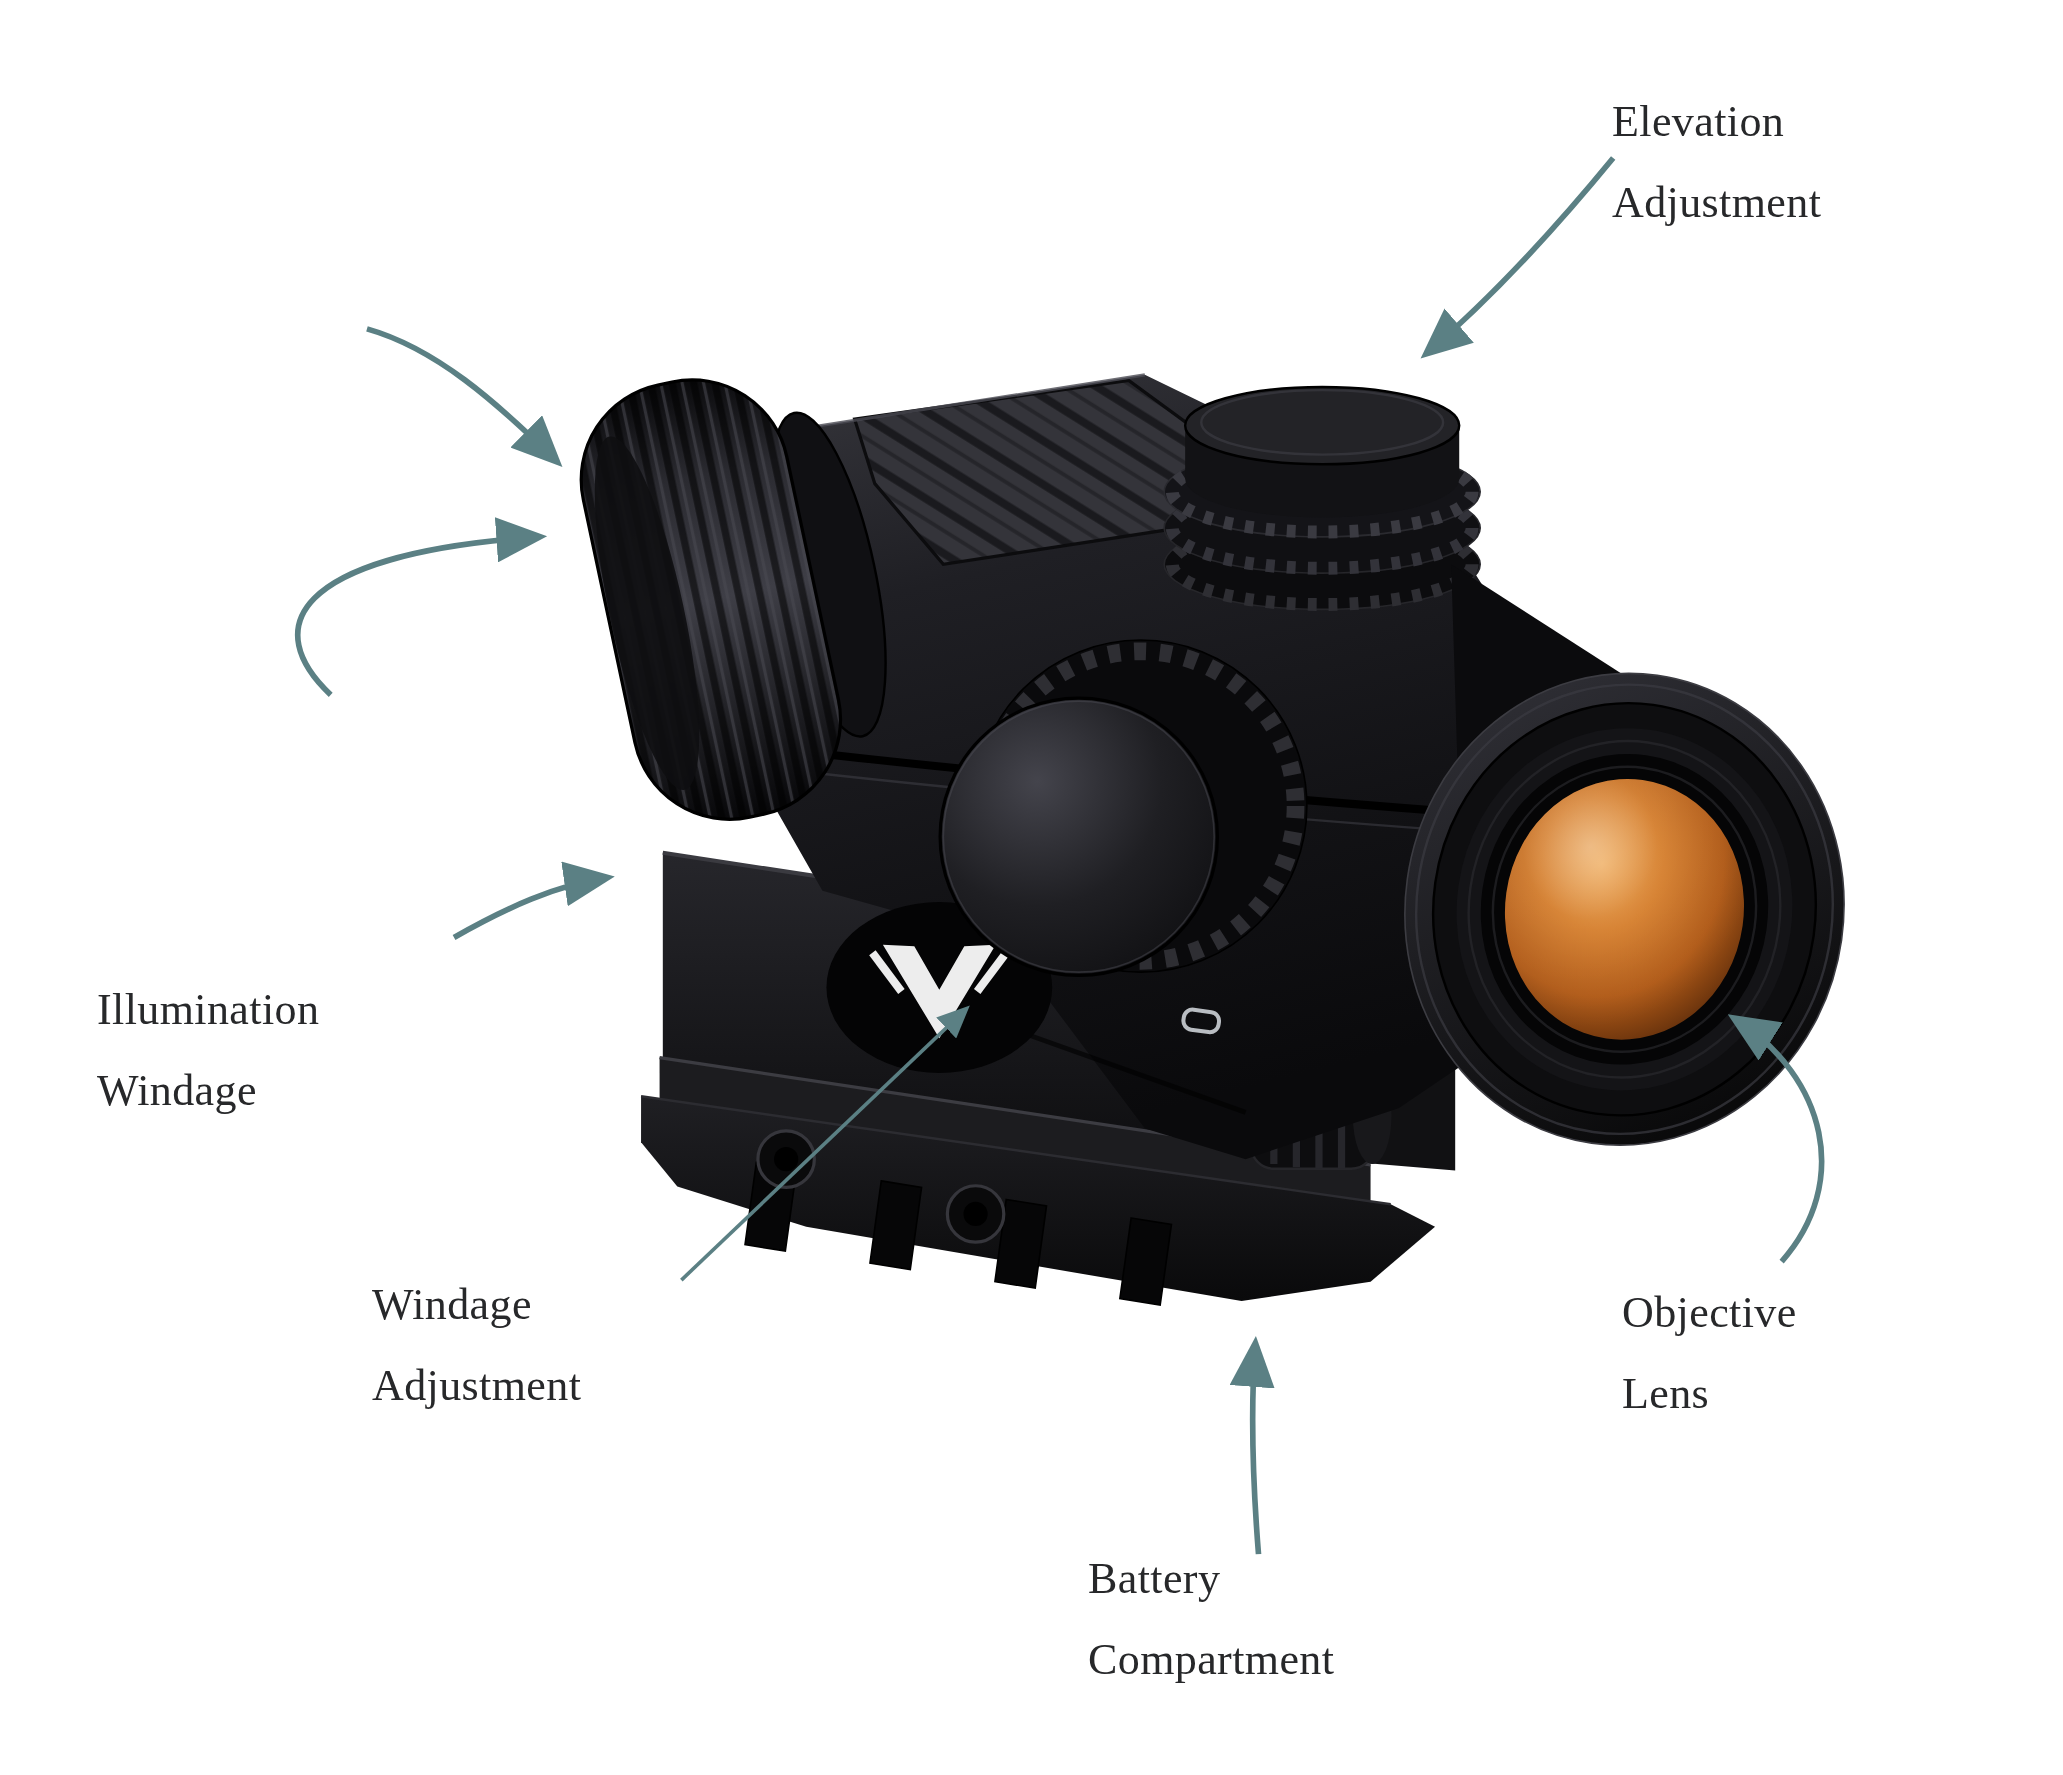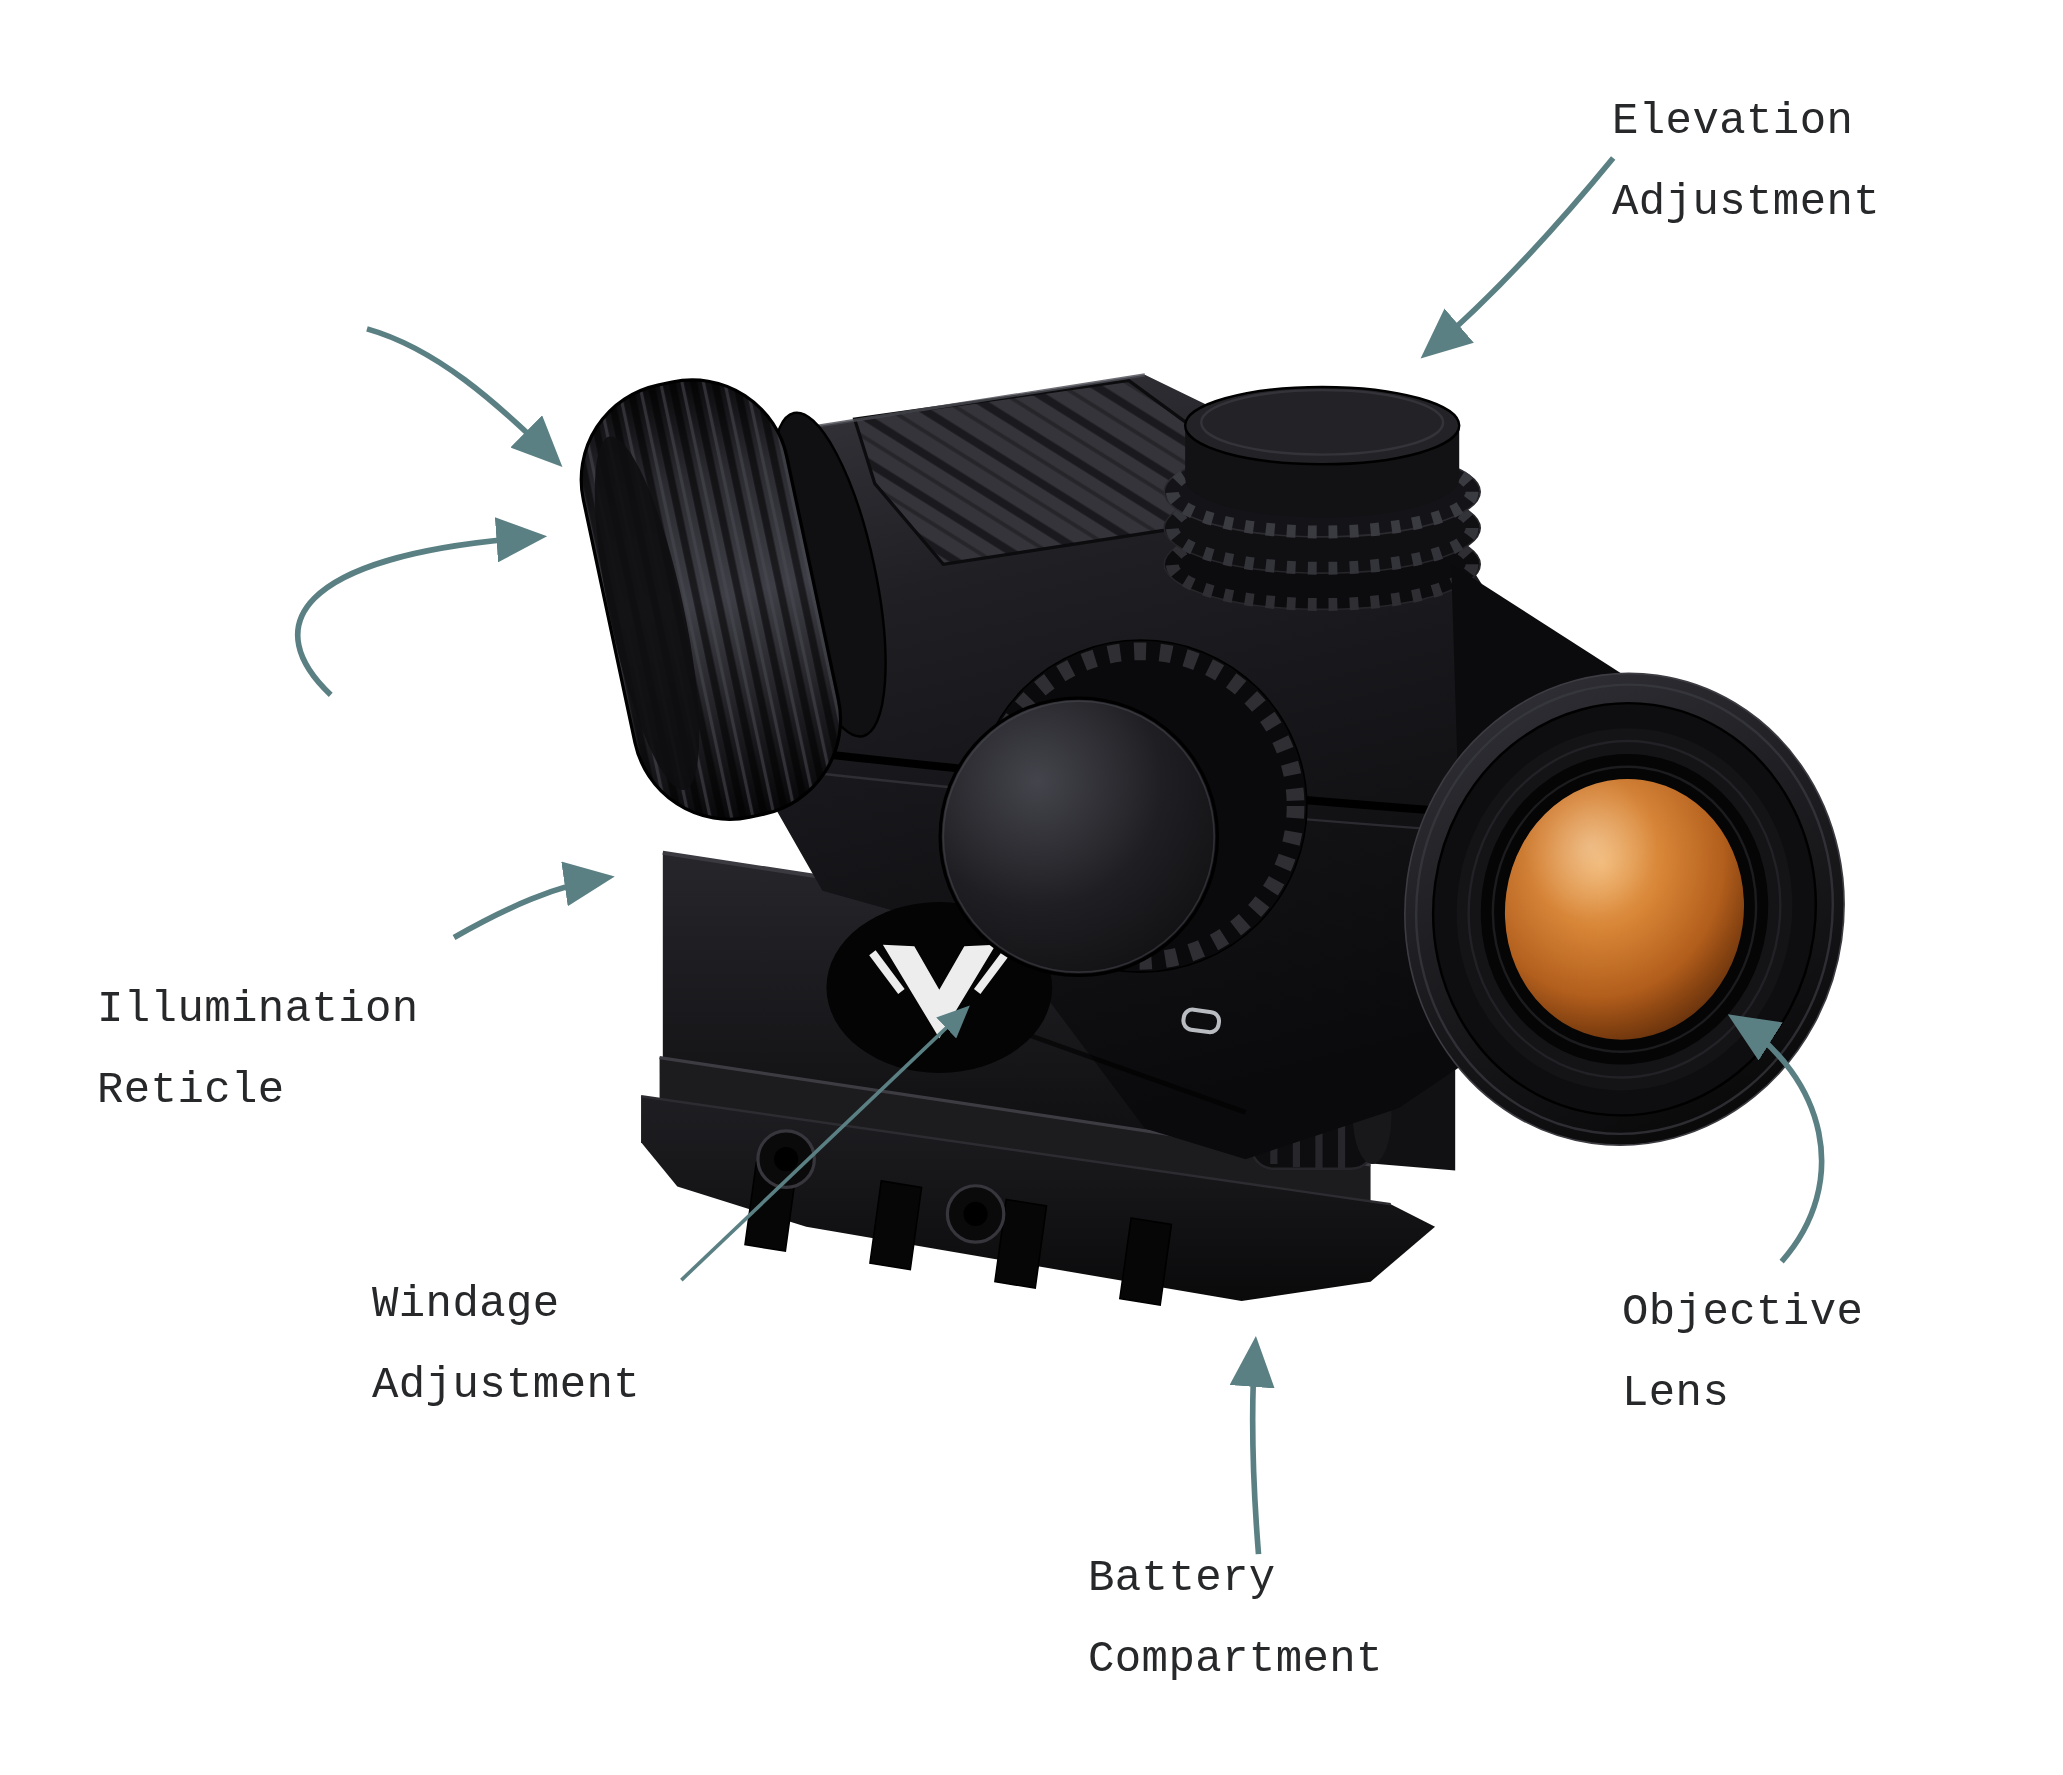--- a/index.html
+++ b/index.html
@@ -2,21 +2,21 @@
 <html style="font-size:13px"><head>
 <meta charset="utf-8">
 <style>
   html, body { margin: 0; padding: 0; background: #ffffff; }
   .canvas {
     position: relative;
     width: 2064px;
     height: 1775px;
     background: #ffffff;
     overflow: hidden;
-    font-family: Liberation Mono, monospace;
+    font-family: Liberation Serif, serif;
   }
   .diagram-svg {
     position: absolute;
     left: 0; top: 0;
     width: 2064px; height: 1775px;
   }
   .label {
     position: absolute;
     font-size: 44px;
     line-height: 1.85;
@@ -204,21 +204,21 @@
       <path d="M2001,196 C1932,280 1852,368 1770,438" marker-end="url(#ah)"></path>
       <path d="M845,1588 L1198,1252" stroke-width="4.5" marker-end="url(#ah)"></path>
       <path d="M1561,1928 C1554,1840 1551,1748 1557,1668" marker-end="url(#ah)"></path>
       <path d="M2210,1565 C2296,1468 2266,1336 2152,1264" marker-end="url(#ah)"></path>
     </g>
   </svg>
 
   <div class="label lbl-elevation">Elevation
 Adjustment</div>
   <div class="label lbl-illum">Illumination
-Reticle</div>
+Windage</div>
   <div class="label lbl-windage">Windage
 Adjustment</div>
   <div class="label lbl-objective">Objective
 Lens</div>
   <div class="label lbl-battery">Battery
 Compartment</div>
 
 </div>
 
 

